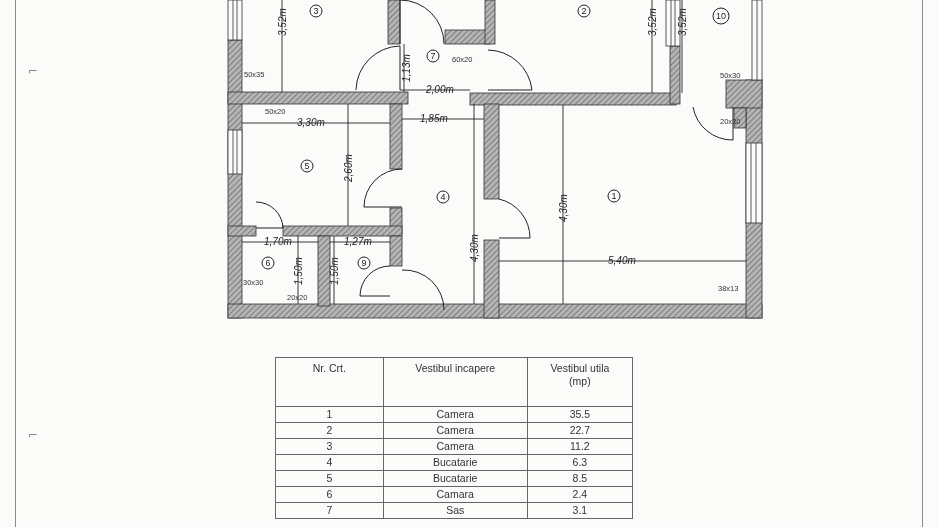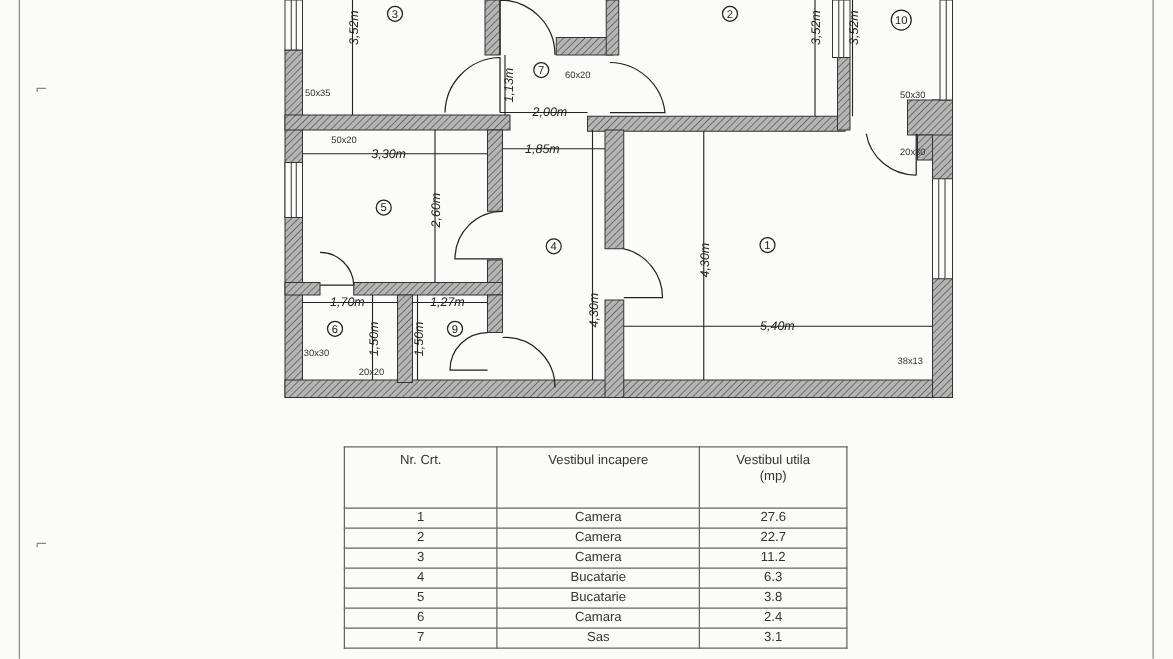--- a/index.html
+++ b/index.html
@@ -10,21 +10,21 @@
   }
   .page-border-left { position: absolute; left: 15px; top: 0; width: 1px; height: 527px; background: #8a8a8a; }
   .page-border-right { position: absolute; left: 922px; top: 0; width: 1px; height: 527px; background: #8a8a8a; }
   .hook { position: absolute; font-size: 12px; color: #888; font-family: "DejaVu Sans", sans-serif; }
   svg.plan { position: absolute; left: 0; top: 0; }
   .lbl { font-family: "Liberation Sans", sans-serif; font-size: 10px; fill: #222; font-style: italic; }
   .sm { font-family: "Liberation Sans", sans-serif; font-size: 7.5px; fill: #333; }
   .num { font-family: "Liberation Sans", sans-serif; font-size: 9px; fill: #222; }
 
   table.rooms {
-    position: absolute; left: 275px; top: 357px; width: 403px;
+    position: absolute; left: 275px; top: 357px; width: 358px;
     border-collapse: collapse; font-size: 10.5px; color: #333;
   }
   table.rooms td, table.rooms th {
     border: 1px solid #666; text-align: center; font-weight: normal; padding: 0; height: 15px; line-height: 15px;
   }
   table.rooms th { height: 44px; vertical-align: top; line-height: 13px; padding-top: 4px; }
   table.rooms col.c1 { width: 114px; }
   table.rooms col.c2 { width: 151px; }
   table.rooms col.c3 { width: 110px; }
 </style>
@@ -189,41 +189,41 @@
     </colgroup>
   <tbody>
       <tr>
     <th>Nr. Crt.</th>
     <th>Vestibul incapere</th>
     <th><span>Vestibul utila</span><br><span>(mp)</span></th>
   </tr>
   <tr>
     <td>1</td>
     <td>Camera</td>
-    <td>27.6</td>
+    <td>35.5</td>
   </tr>
   <tr>
     <td>2</td>
     <td>Camera</td>
     <td>22.7</td>
   </tr>
   <tr>
     <td>3</td>
     <td>Camera</td>
     <td>11.2</td>
   </tr>
   <tr>
     <td>4</td>
     <td>Bucatarie</td>
     <td>6.3</td>
   </tr>
   <tr>
     <td>5</td>
     <td>Bucatarie</td>
-    <td>3.8</td>
+    <td>8.5</td>
   </tr>
   <tr>
     <td>6</td>
     <td>Camara</td>
     <td>2.4</td>
   </tr>
   <tr>
     <td>7</td>
     <td>Sas</td>
     <td>3.1</td>

